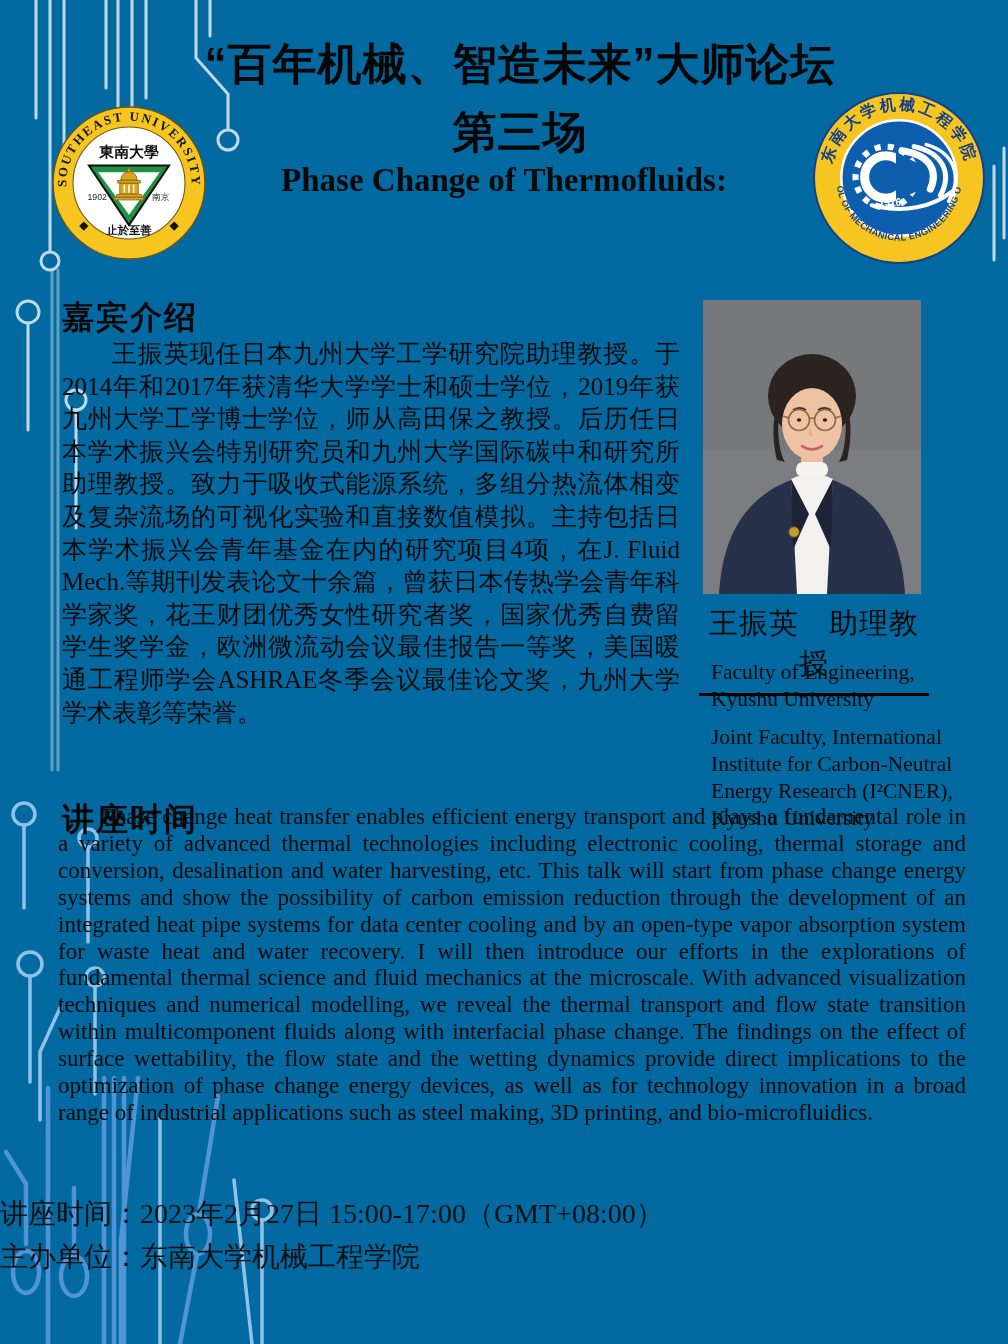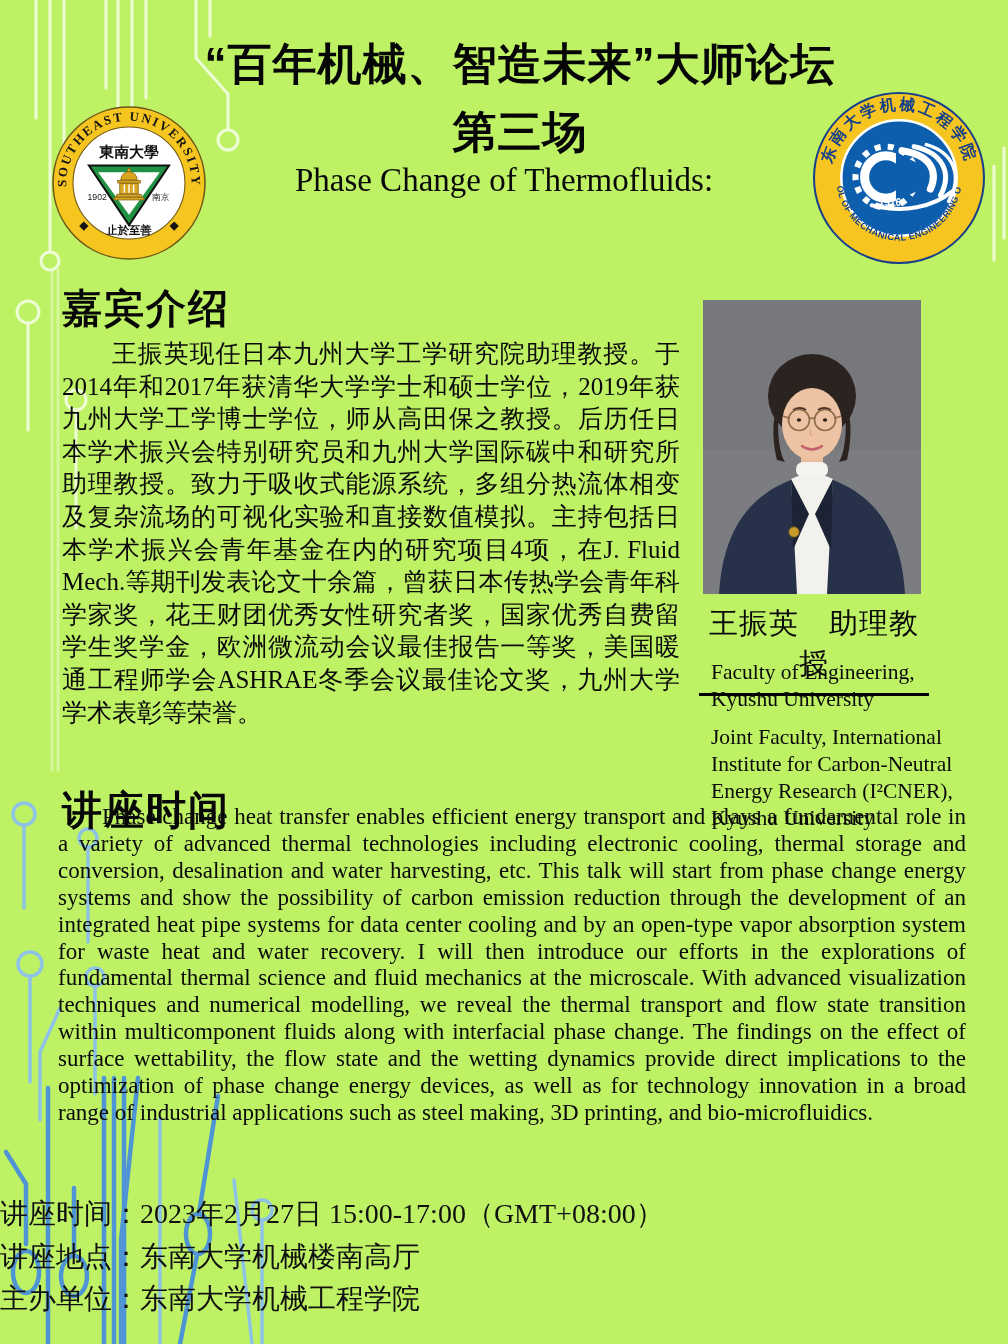--- a/index.html
+++ b/index.html
@@ -1,33 +1,33 @@
 <!DOCTYPE html>
 <html><head>
 <meta charset="utf-8">
 <style>
   html,body { margin:0; padding:0; }
   .page {
     position:relative; width:1008px; height:1344px; overflow:hidden;
-    background:#bef264; font-family:"Liberation Sans", sans-serif; color:#0a0a0a;
+    background:#0369a1; font-family:"Liberation Sans", sans-serif; color:#0a0a0a;
   }
   .deco { position:absolute; left:0; top:0; z-index:0; pointer-events:none; }
   .layer { position:absolute; z-index:1; }
 
   .title-zh { top:30px; left:16px; width:1008px; text-align:center;
     font-family:"Liberation Sans", sans-serif; font-weight:800; font-size:44px; line-height:68px;
     color:#060606; letter-spacing:1px; }
   .title-en { top:158px; left:0; width:1008px; text-align:center;
-    font-family:"Liberation Serif", serif; font-weight:400; font-size:33px; line-height:45px; color:#090909; }
+    font-family:"Liberation Serif", serif; font-weight:700; font-size:33px; line-height:45px; color:#090909; }
 
   .logo-seu { left:52px; top:106px; width:154px; height:154px; }
   .logo-sme { left:813px; top:92px; width:172px; height:172px; }
 
-  .section-heading { font-family:"Liberation Sans", sans-serif; font-weight:800; font-size:40px;
-    color:#070707; letter-spacing:2px; }
+  .section-heading { font-family:"Liberation Sans", sans-serif; font-weight:800; font-size:32px;
+    color:#070707; letter-spacing:2px;margin-top:15px; }
   .heading-guest { left:62px; top:281px; }
   .heading-abstract { left:62px; top:783px; }
 
   .bio { left:62px; top:338px; width:618px; text-align:justify; text-indent:2em;
     font-family:"Liberation Serif", serif; font-size:25px; line-height:32.6px; color:#0a0a0a; }
 
   .photo { left:703px; top:299px; width:218px; height:296px; }
 
   .speaker-name { left:699px; top:604px; width:230px; text-align:center;
     font-family:"Liberation Serif", serif; font-size:29px; letter-spacing:1px;
@@ -213,17 +213,16 @@
     <p>Faculty of Engineering, Kyushu University</p>
     <p>Joint Faculty, International Institute for Carbon-Neutral Energy Research (I²CNER), Kyushu University</p>
   </div>
 
   <div class="layer section-heading heading-abstract">讲座时间</div>
 
   <div class="layer abstract-text">Phase change heat transfer enables efficient energy transport and plays a fundamental role in a variety of advanced thermal technologies including electronic cooling, thermal storage and conversion, desalination and water harvesting, etc. This talk will start from phase change energy systems and show the possibility of carbon emission reduction through the development of an integrated heat pipe systems for data center cooling and by an open-type vapor absorption system for waste heat and water recovery. I will then introduce our efforts in the explorations of fundamental thermal science and fluid mechanics at the microscale. With advanced visualization techniques and numerical modelling, we reveal the thermal transport and flow state transition within multicomponent fluids along with interfacial phase change. The findings on the effect of surface wettability, the flow state and the wetting dynamics provide direct implications to the optimization of phase change energy devices, as well as for technology innovation in a broad range of industrial applications such as steel making, 3D printing, and bio-microfluidics.</div>
 
   <div class="layer event-info">
     <div>讲座时间：2023年2月27日 15:00-17:00（GMT+08:00）</div>
-    <div>讲座地点：东南大学机械楼南高厅</div>
     <div>主办单位：东南大学机械工程学院</div>
   </div>
 
 </div>
 
 </body></html>

